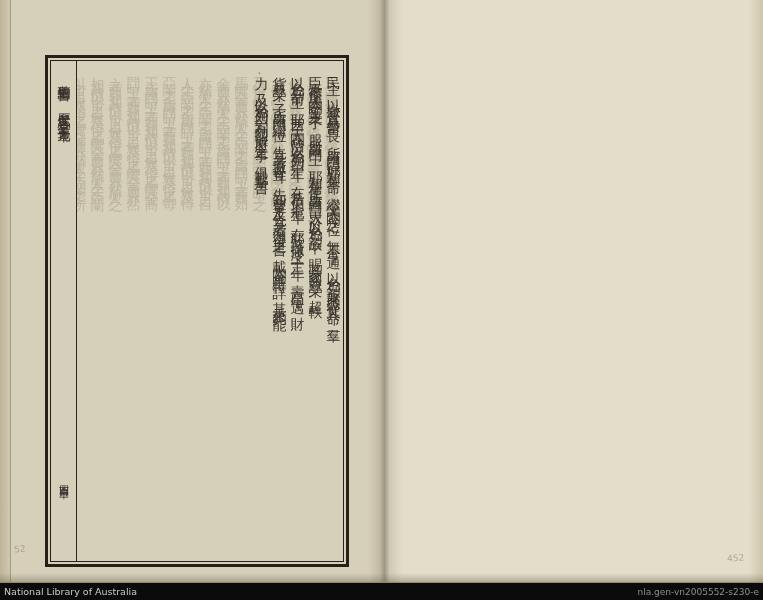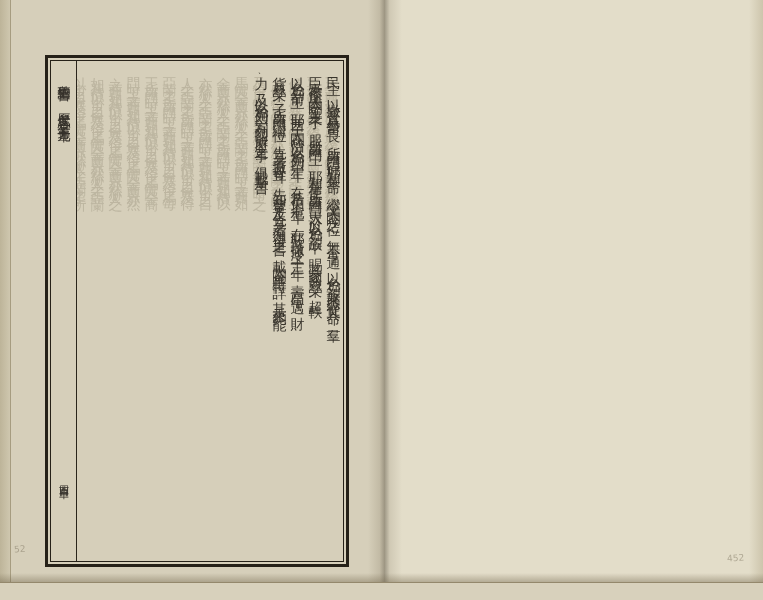--- a/index.html
+++ b/index.html
@@ -119,13 +119,17 @@
   </div>
 
   <div class="leaf leaf-right">
     
   </div>
 
   <div class="pencil pr">452</div>
   <div class="spine"></div>
   <div class="bottom-edge"></div>
 
+  <div class="footer">
+    <span class="lib">National Library of Australia</span>
+    <span class="id">nla.gen-vn2005552-s230-e</span>
+  </div>
 </div>
 
 </body></html>

